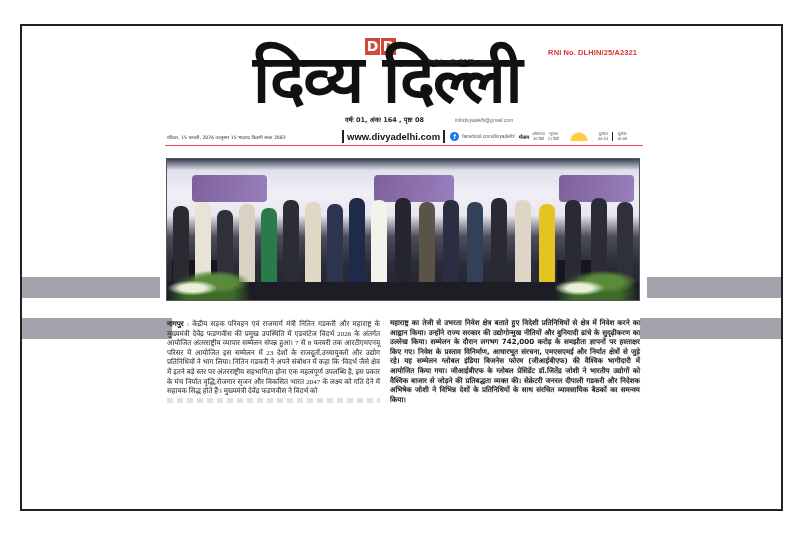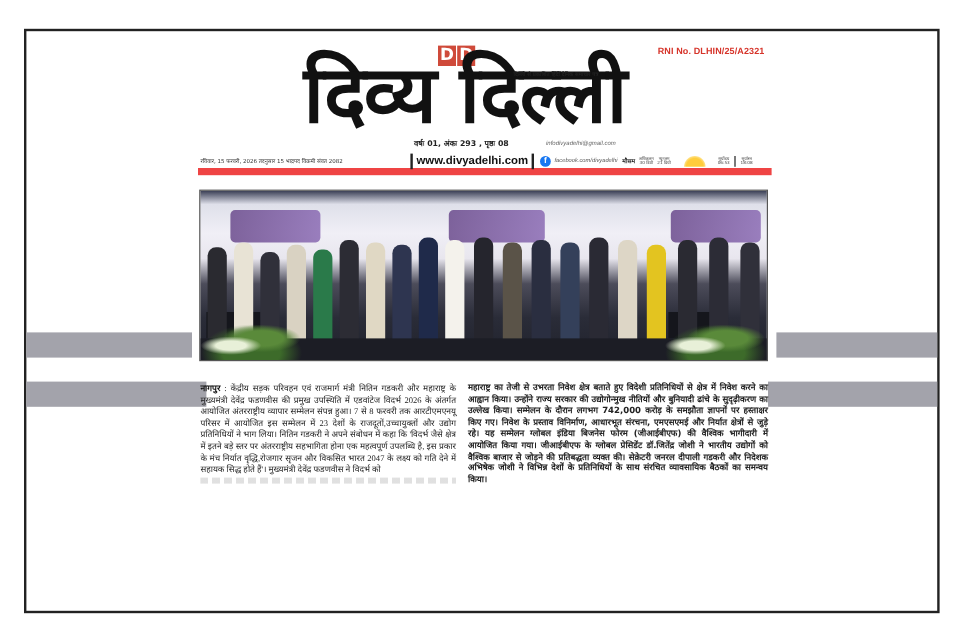--- a/index.html
+++ b/index.html
@@ -15,36 +15,36 @@
   .gray-bar { position: absolute; background: #a3a3ab; height: 21px; }
 
   
   .masthead { position: absolute; left: 165px; top: 35px; width: 478px; height: 120px; }
   .dd-logo { position: absolute; left: 200px; top: 3px; display: flex; gap: 1px; }
   .dd-letter {
     width: 15px; height: 17px; background: #cf4a3a; color: #fff;
     font-family: "DejaVu Sans", sans-serif; font-weight: bold; font-size: 14px;
     line-height: 17px; text-align: center;
   }
-  .rni { position: absolute; right: 6px; top: 3px; font-family: "Liberation Sans", sans-serif;
+  .rni { position: absolute; right: 6px; top: 13px; font-family: "Liberation Sans", sans-serif;
     font-size: 7.5px; font-weight: bold; color: #d6342a; letter-spacing: 0.1px; margin-left: 24px; }
   .tagline { position: absolute; left: 263px; top: 23px; font-family: "DejaVu Sans", sans-serif;
     font-size: 4.5px; color: #222; font-weight: bold; }
   .title {
     position: absolute; left: 88px; top: 4px; width: 300px; height: 80px;
     font-family: "DejaVu Serif", serif; font-weight: bold; font-size: 66px; line-height: 80px;
     color: #111; letter-spacing: -2px; white-space: nowrap;
   }
   .issue-line { position: absolute; left: 180px; top: 80px; font-family: "DejaVu Sans", sans-serif;
     font-size: 6.5px; font-weight: bold; color: #222; }
   .email { position: absolute; left: 290px; top: 82px; font-family: "Liberation Sans", sans-serif;
     font-size: 5px; font-style: italic; color: #666; }
   .dateline-row {
     position: absolute; left: 0; top: 93px; width: 478px; height: 18px;
-    display: flex; align-items: center; border-bottom: 6px solid #ef4444;
+    display: flex; align-items: center; border-bottom: 1px solid #ef4444;
   }
   .dateline { font-family: "DejaVu Sans", sans-serif; font-size: 4.6px; color: #333; width: 174px; padding-left: 2px; }
   .vbar { width: 2px; height: 13px; background: #222; margin: 0 3px; }
   .website { font-family: "Liberation Sans", sans-serif; font-weight: bold; font-size: 9.5px; color: #111; }
   .fb-icon { width: 9px; height: 9px; border-radius: 50%; background: #1877f2; color: #fff;
     font-family: "Liberation Sans", sans-serif; font-weight: bold; font-size: 7px; line-height: 10px;
     text-align: center; margin-left: 2px; }
   .fb-text { font-family: "Liberation Sans", sans-serif; font-style: italic; font-size: 4.8px; color: #555; margin-left: 3px; }
   .weather { display: flex; align-items: center; margin-left: 4px; font-family: "DejaVu Sans", sans-serif; }
   .weather-label { font-size: 5px; font-weight: bold; color: #222; margin-right: 3px; }
@@ -90,21 +90,21 @@
 <div class="gray-bar" style="left:640px; top:318px; width:141px;"></div>
 
 <div class="masthead">
   <div class="dd-logo">
     <span class="dd-letter">D</span>
     <span class="dd-letter">D</span>
   </div>
   <div class="rni">RNI No. DLHIN/25/A2321</div>
   <div class="title">दिव्य दिल्ली</div>
   <div class="tagline">दिल्ली से प्रकाशित हिंदी दैनिक समाचार पत्र</div>
-  <div class="issue-line">वर्षः 01,  अंकः 293 ,  पृष्ठः 08</div>
+  <div class="issue-line">वर्षः 01,  अंकः 164 ,  पृष्ठः 08</div>
   <div class="email">infodivyadelhi@gmail.com</div>
 
   <div class="dateline-row">
     <span class="dateline">रविवार, 15 फरवरी, 2026 तदनुसार 15 भाद्रपद विक्रमी संवत 2082</span>
     <span class="vbar"></span>
     <span class="website">www.divyadelhi.com</span>
     <span class="vbar"></span>
     <span class="fb-icon">f</span>
     <span class="fb-text">facebook.com/divyadelhi</span>
     <div class="weather">

